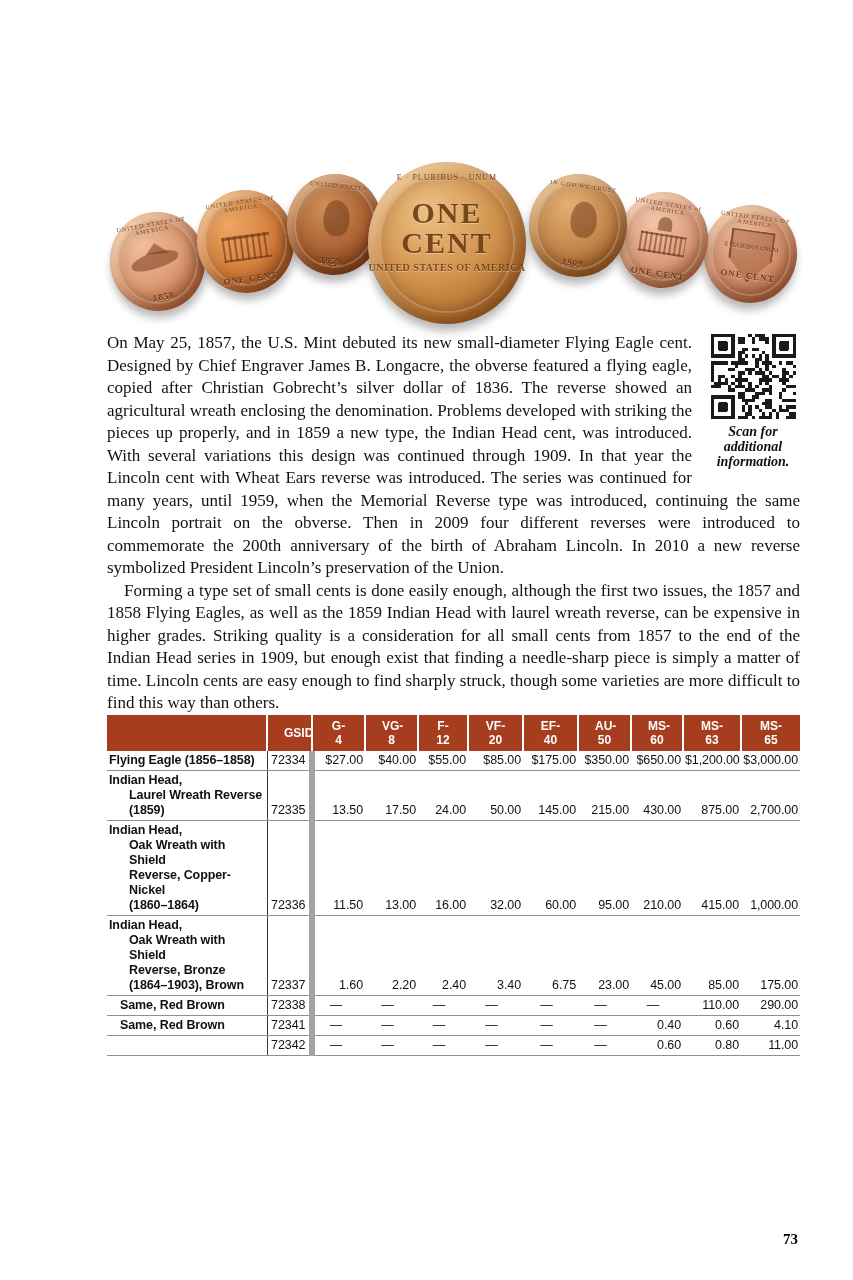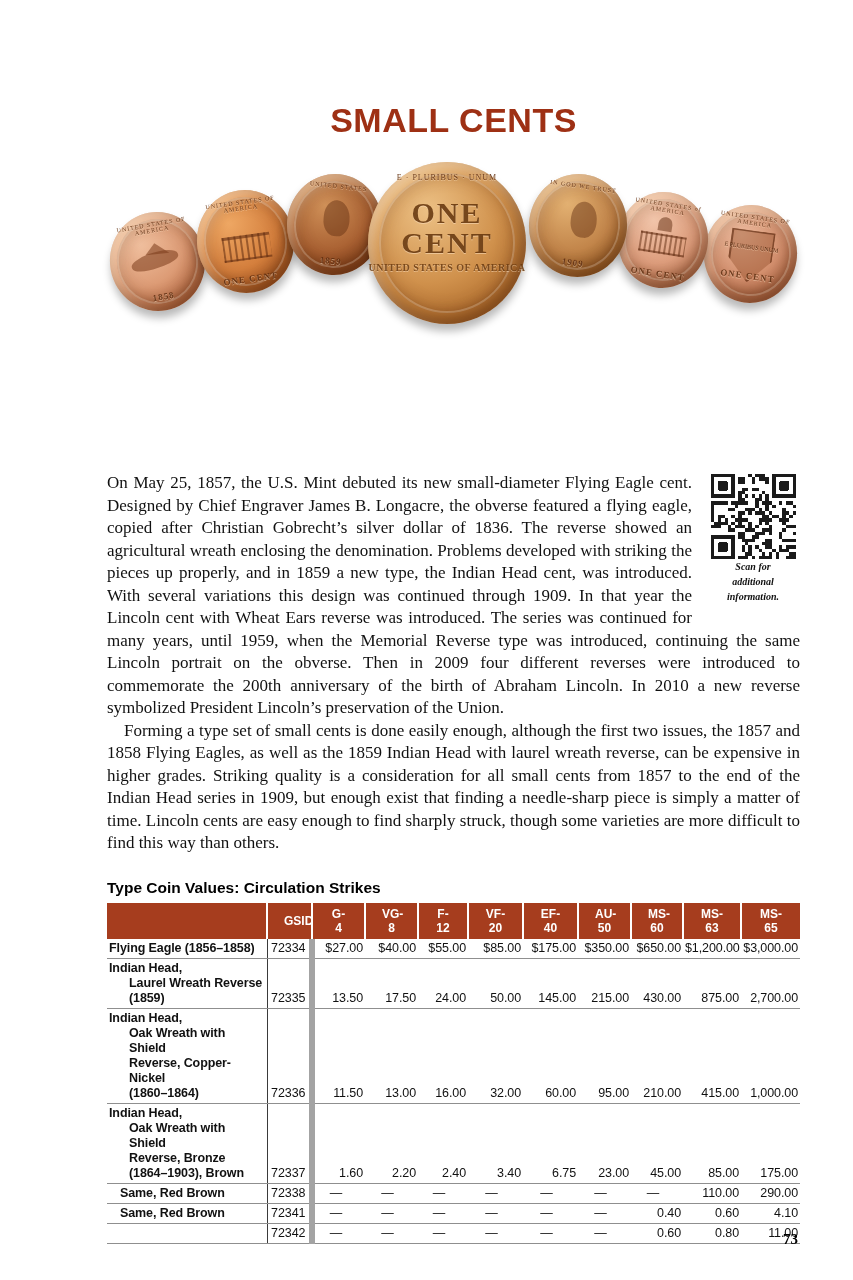--- a/index.html
+++ b/index.html
@@ -63,21 +63,21 @@
          clip-path:polygon(0 0,100% 0,100% 55%,50% 100%,0 55%);}
   .c7 .cmid{top:40%;font-size:6px;color:rgba(80,36,10,.95);}
   .c7 .cbot{bottom:22%;}
 
   
   .intro{margin-top:12px;font-size:17px;line-height:22.5px;text-align:justify;}
   .intro p{margin:0;}
   .intro p + p{text-indent:17px;}
   .qr-float{float:right;width:94px;margin:2px 0 4px 14px;text-align:center;}
   .qr-float svg{display:block;margin:0 auto;}
-  .qr-caption{font-size:10px;line-height:15px;font-style:italic;font-weight:bold;
+  .qr-caption{margin-top:5px;font-size:14px;line-height:15px;font-style:italic;font-weight:bold;
         font-family:"Liberation Serif",serif;color:#111;}
 
   
   .table-heading{margin:24px 0 6px;font-family:"Liberation Sans",sans-serif;
         font-weight:bold;font-size:15.5px;color:#000;}
   table.values{border-collapse:collapse;width:693px;table-layout:fixed;
         font-family:"Liberation Sans",sans-serif;font-size:12.5px;}
   table.values th{background:#a63d1e;color:#fff;font-size:12px;font-weight:bold;
         text-align:center;padding:4px 16px;}
   table.values th + th{border-left:2px solid #fff;}
@@ -92,23 +92,20 @@
 
   
   .page-number{position:absolute;right:55px;bottom:32px;font-family:"Liberation Serif",serif;
         font-weight:bold;font-size:15px;color:#000;}
 </style>
 </head>
 <body>
 
 <div class="page">
 
-  <div class="content">
-    <h1 class="title">SMALL CENTS</h1>
-  </div>
 
   <div class="coin-band">
     <div class="coin c1">
       <span class="ctop">UNITED STATES OF AMERICA</span>
       <span class="motif eagle"></span>
       <span class="cbot">1858</span>
     </div>
     <div class="coin c2">
       <span class="ctop">UNITED STATES OF AMERICA</span>
       <span class="motif building"></span>
@@ -359,21 +356,20 @@
         <div class="qr-caption" id="qr-caption">
             <div>Scan for</div>
             <div>additional</div>
             <div>information.</div>
           </div>
       </div>
       <p>On May 25, 1857, the U.S. Mint debuted its new small-diameter Flying Eagle cent. Designed by Chief Engraver James B. Longacre, the obverse featured a flying eagle, copied after Christian Gobrecht’s silver dollar of 1836. The reverse showed an agricultural wreath enclosing the denomination. Problems developed with striking the pieces up properly, and in 1859 a new type, the Indian Head cent, was introduced. With several variations this design was continued through 1909. In that year the Lincoln cent with Wheat Ears reverse was introduced. The series was continued for many years, until 1959, when the Memorial Reverse type was introduced, continuing the same Lincoln portrait on the obverse. Then in 2009 four different reverses were introduced to commemorate the 200th anniversary of the birth of Abraham Lincoln. In 2010 a new reverse symbolized President Lincoln’s preservation of the Union.</p>
       <p>Forming a type set of small cents is done easily enough, although the first two issues, the 1857 and 1858 Flying Eagles, as well as the 1859 Indian Head with laurel wreath reverse, can be expensive in higher grades. Striking quality is a consideration for all small cents from 1857 to the end of the Indian Head series in 1909, but enough exist that finding a needle-sharp piece is simply a matter of time. Lincoln cents are easy enough to find sharply struck, though some varieties are more difficult to find this way than others.</p>
     </div>
 
-    <h2 class="table-heading">Type Coin Values: Circulation Strikes</h2>
     <table class="values" id="values-table">
         <colgroup>
           <col style="width: 160px;">
           <col style="width: 45px;">
           <col style="width: 53px;">
           <col style="width: 53px;">
           <col style="width: 50px;">
           <col style="width: 55px;">
           <col style="width: 55px;">
           <col style="width: 53px;">

